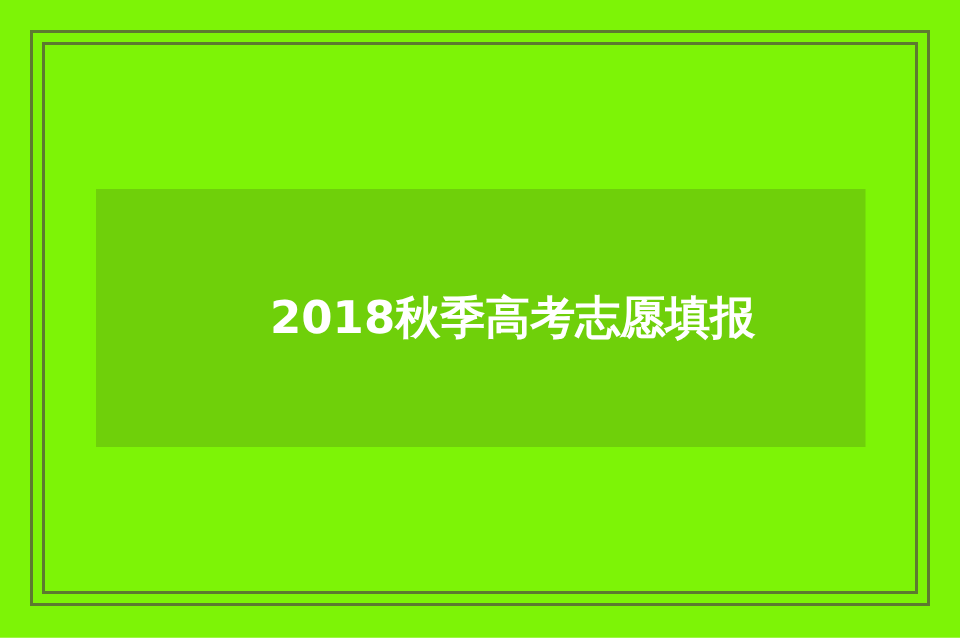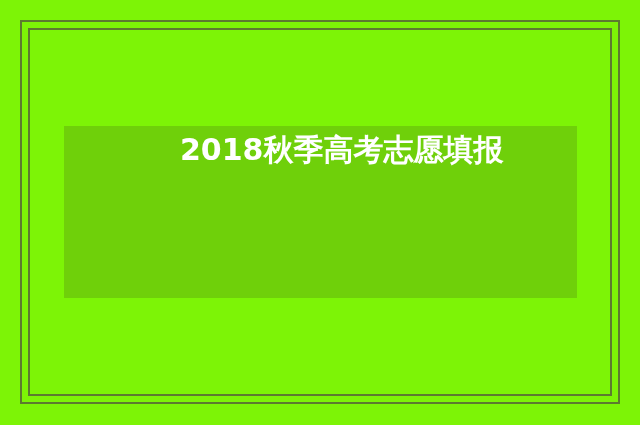--- a/index.html
+++ b/index.html
@@ -51,20 +51,21 @@
   .content-panel {
     position: absolute;
     left: 64px;
     top: 126px;
     width: 513px;
     height: 172px;
     background: #6fd00a;
     box-sizing: border-box;
     display: flex;
     flex-direction: column;
+    justify-content: center;
     padding-left: 116px;
   }
 
   .title-block {
     display: block;
   }
 
   .title-line {
     display: block;
     color: #ffffff;

